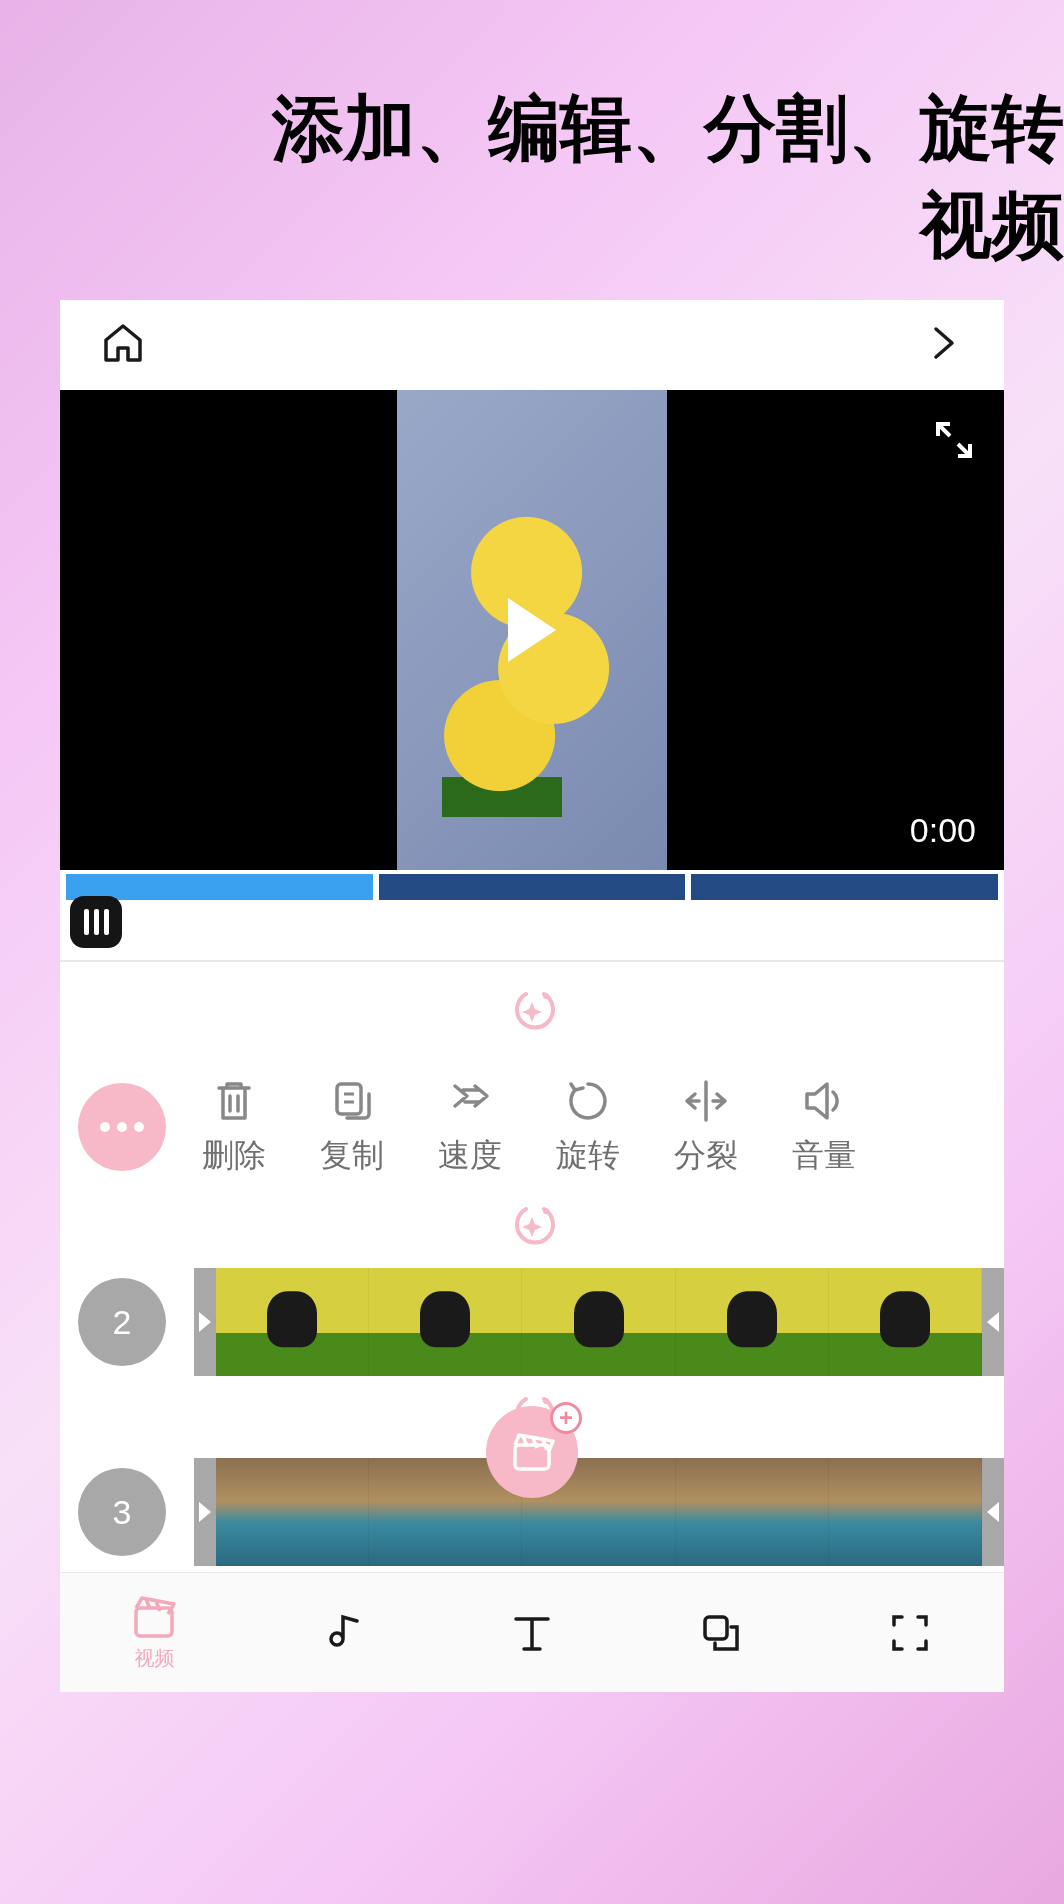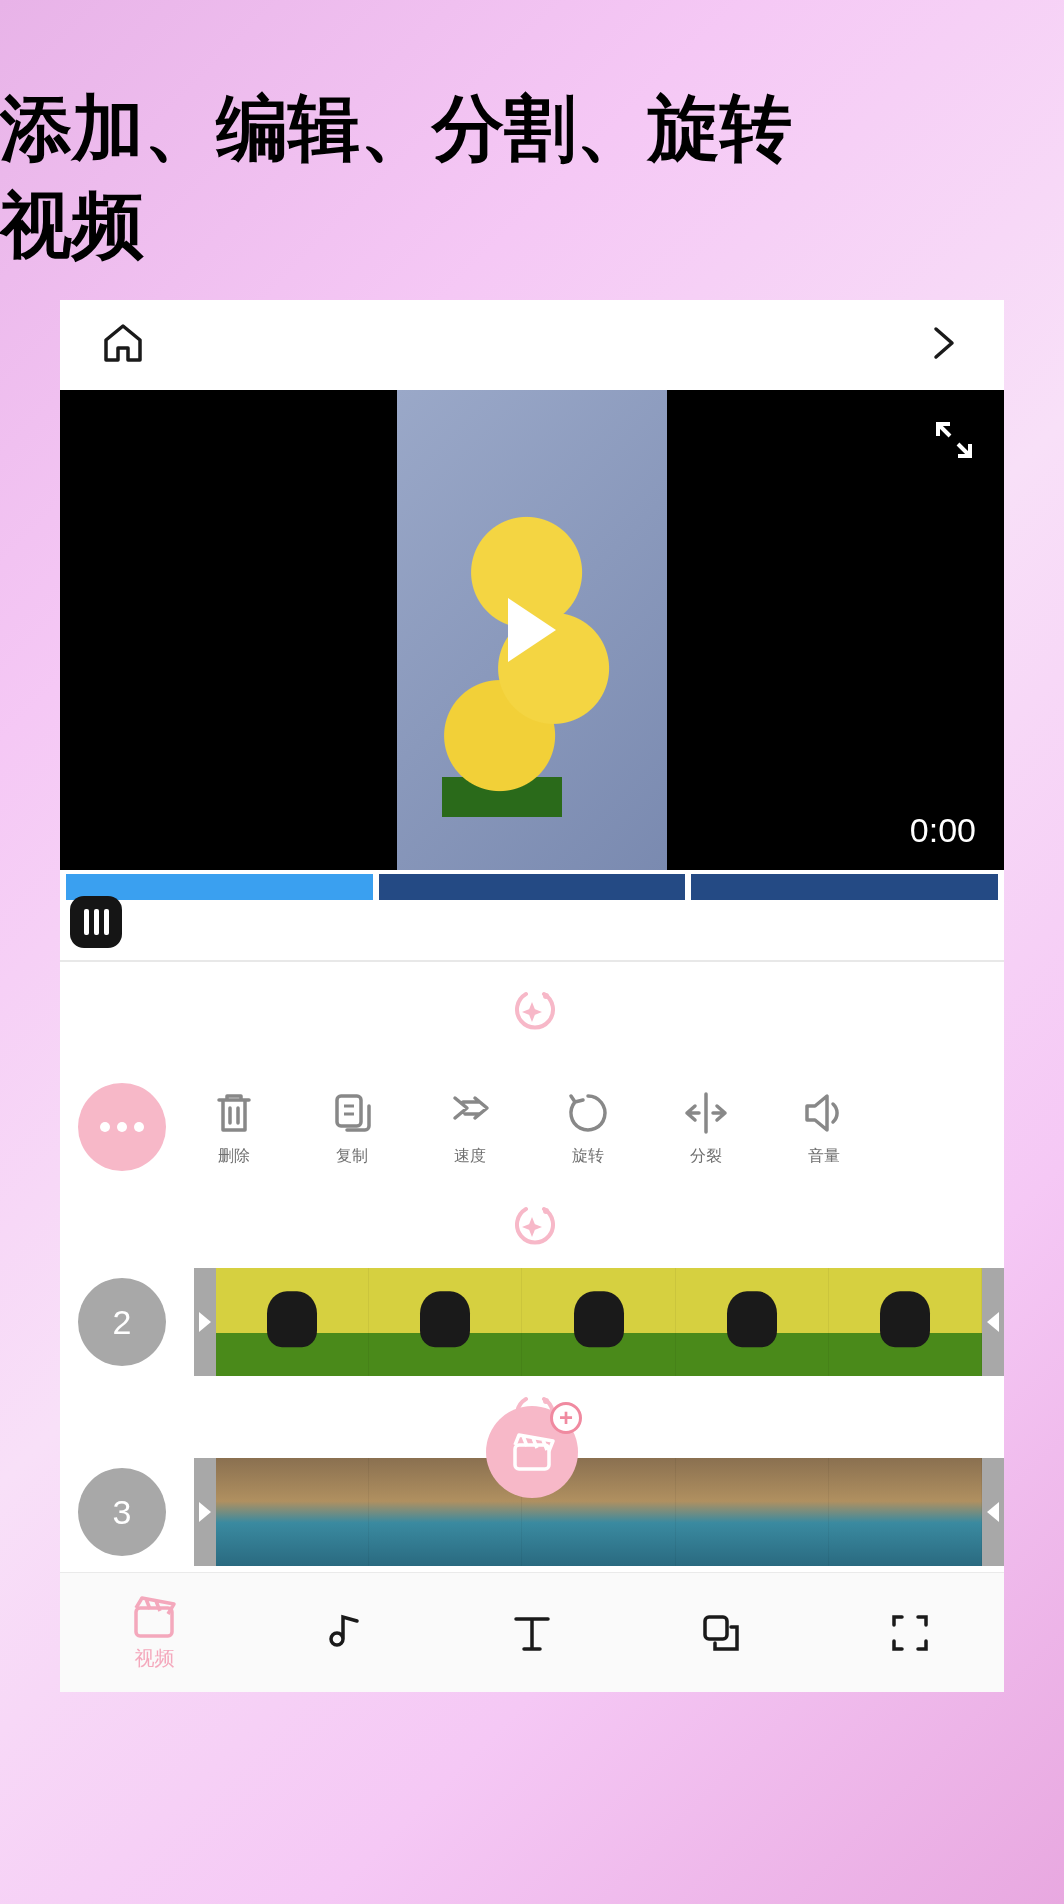--- a/index.html
+++ b/index.html
@@ -5,21 +5,21 @@
   * { box-sizing: border-box; margin: 0; padding: 0; }
   body {
     width: 1064px;
     height: 1904px;
     background: linear-gradient(135deg, #e8b3e8 0%, #f5c8f5 25%, #f8e0f8 50%, #f5c8f5 75%, #e8a8e0 100%);
     font-family: -apple-system, "PingFang SC", "Helvetica Neue", Arial, sans-serif;
     overflow: hidden;
     position: relative;
   }
   .promo-title {
-    text-align: left;
+    text-align: right;
     padding-top: 80px;
     font-size: 72px;
     font-weight: 900;
     color: #000;
     line-height: 1.35;
   }
   .app-frame {
     position: absolute;
     left: 60px;
     top: 300px;
@@ -150,21 +150,21 @@
   .tool {
     display: flex;
     flex-direction: column;
     align-items: center;
     gap: 8px;
     cursor: pointer;
     flex-shrink: 0;
     width: 76px;
   }
   .tool svg { width: 50px; height: 50px; }
-  .tool-label { font-size: 16px; color: #707070; }
+  .tool-label { font-size: 32px; color: #707070; }
   .clip-gap {
     height: 70px;
     background: #fff;
     display: flex;
     justify-content: center;
     align-items: center;
   }
   .clip-row {
     height: 120px;
     background: #fff;

